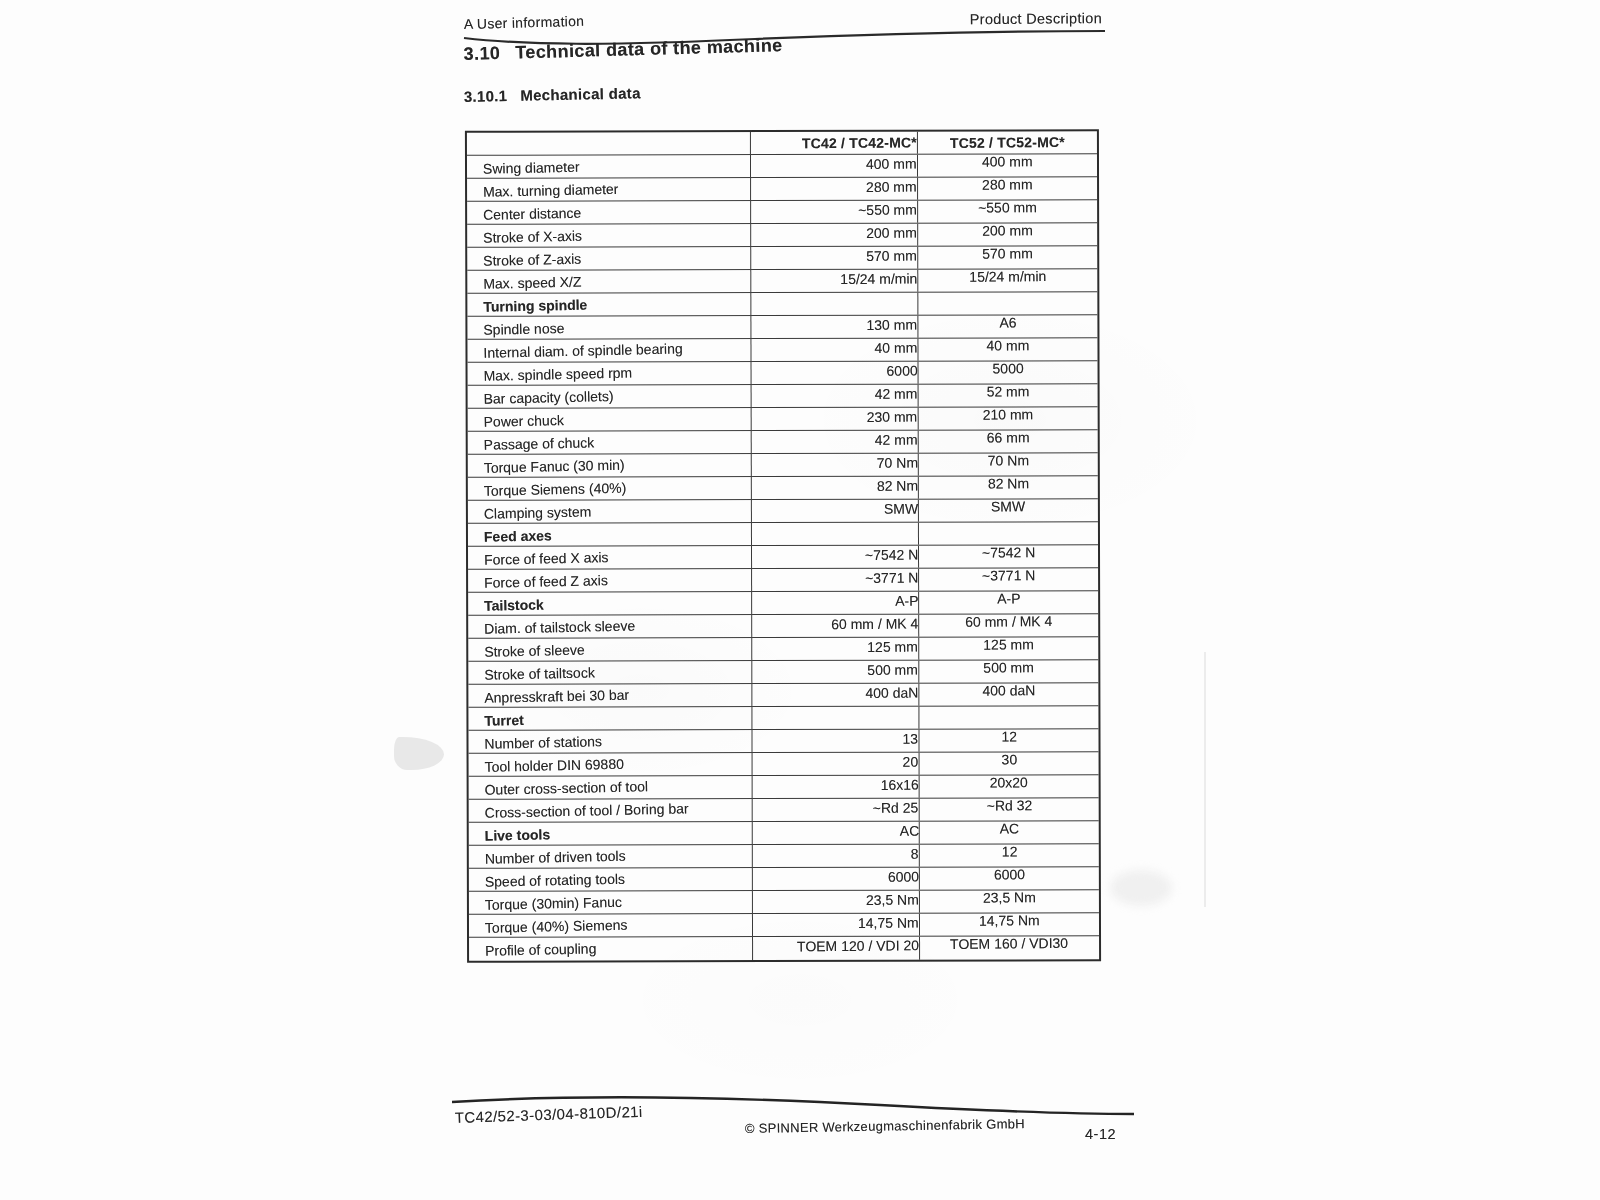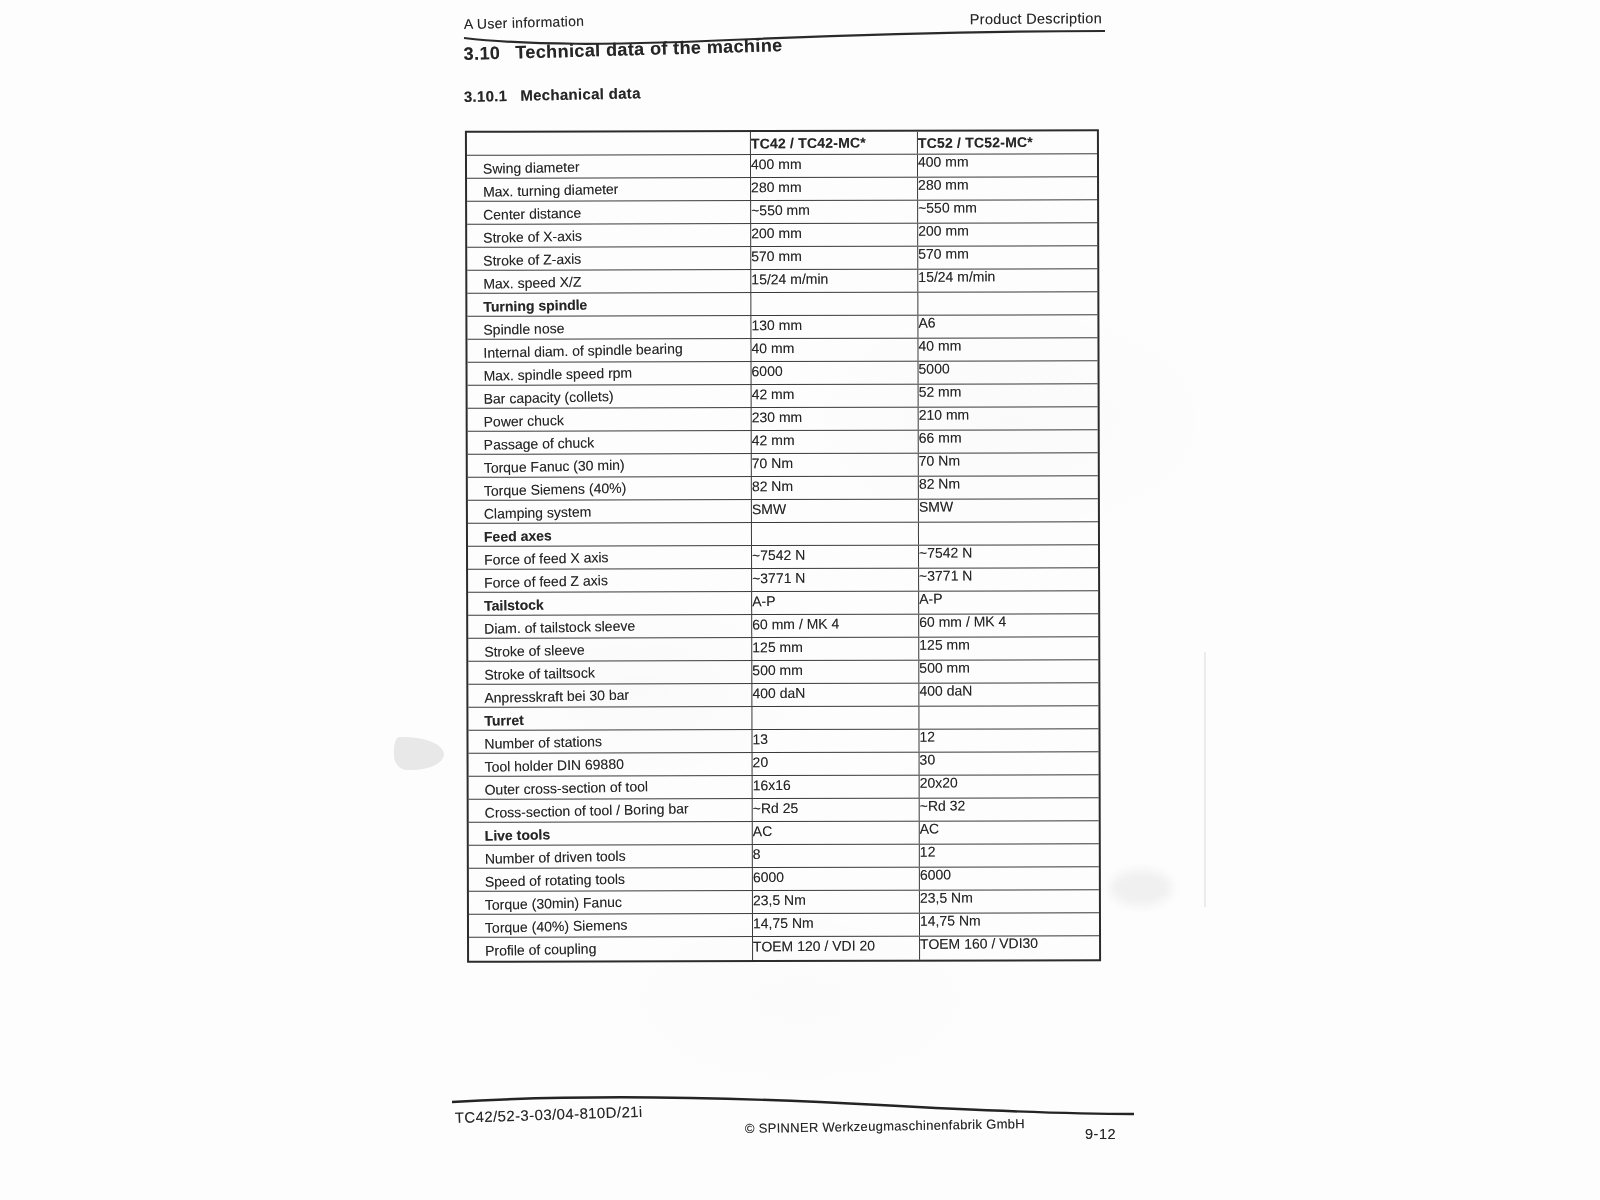--- a/index.html
+++ b/index.html
@@ -28,22 +28,22 @@
   .dtable{
     left:466px;top:130px;width:634px;
     border:2px solid #2c2c2c;
     transform:rotate(-0.15deg);
     box-sizing:border-box;
     background:rgba(255,255,255,0.0);
   }
   .trow{display:flex;height:23px;border-bottom:1.5px solid #3a3a3a;box-sizing:border-box;font-size:14px;}
   .trow:last-child{border-bottom:none;}
   .c1{width:284px;border-right:1.6px solid #3a3a3a;box-sizing:border-box;padding-left:16px;overflow:visible;white-space:nowrap;}
-  .c2{width:167px;border-right:1.6px solid #3a3a3a;box-sizing:border-box;text-align:left;}
-  .c3{flex:1;text-align:left;}
+  .c2{width:167px;border-right:1.6px solid #3a3a3a;box-sizing:border-box;text-align:right;}
+  .c3{flex:1;text-align:center;}
   .c1 > span{display:inline-block;transform:translateY(5px) rotate(-1.1deg);transform-origin:left center;line-height:17px;}
   .c2 > span{display:inline-block;transform:translateY(1px) rotate(-0.4deg);line-height:17px;}
   .c3 > span{display:inline-block;transform:translateY(-1px) rotate(-0.4deg);line-height:17px;}
   .trow.head{font-weight:bold;}
   .trow.head .c2 > span,.trow.head .c3 > span{transform:translateY(3px) rotate(-0.4deg);letter-spacing:0.2px;}
   .trow.section .c1{font-weight:bold;}
   
   .ftr-rule{left:450px;top:1088px;}
   .ftr-doc{left:455px;top:1109px;font-size:15px;transform:rotate(-1.9deg);transform-origin:left bottom;letter-spacing:0.4px;}
   .ftr-copy{left:745px;top:1121px;font-size:13px;transform:rotate(-1deg);transform-origin:left bottom;letter-spacing:0.3px;}
@@ -266,15 +266,15 @@
 
   <div class="abs blob"></div>
   <div class="abs smudge"></div>
   <div class="abs foldline"></div>
 
   <svg class="abs ftr-rule" width="695" height="34" viewBox="0 0 695 34">
     <path d="M 2 14 C 150 5, 320 11, 430 17 C 540 23, 620 26, 684 26" stroke="#242424" stroke-width="2.4" fill="none"></path>
   </svg>
   <div class="abs ftr-doc">TC42/52-3-03/04-810D/21i</div>
   <div class="abs ftr-copy">© SPINNER Werkzeugmaschinenfabrik GmbH</div>
-  <div class="abs ftr-page">9-12</div>
+  <div class="abs ftr-page">4-12</div>
 
 </div>
 
 </body></html>

